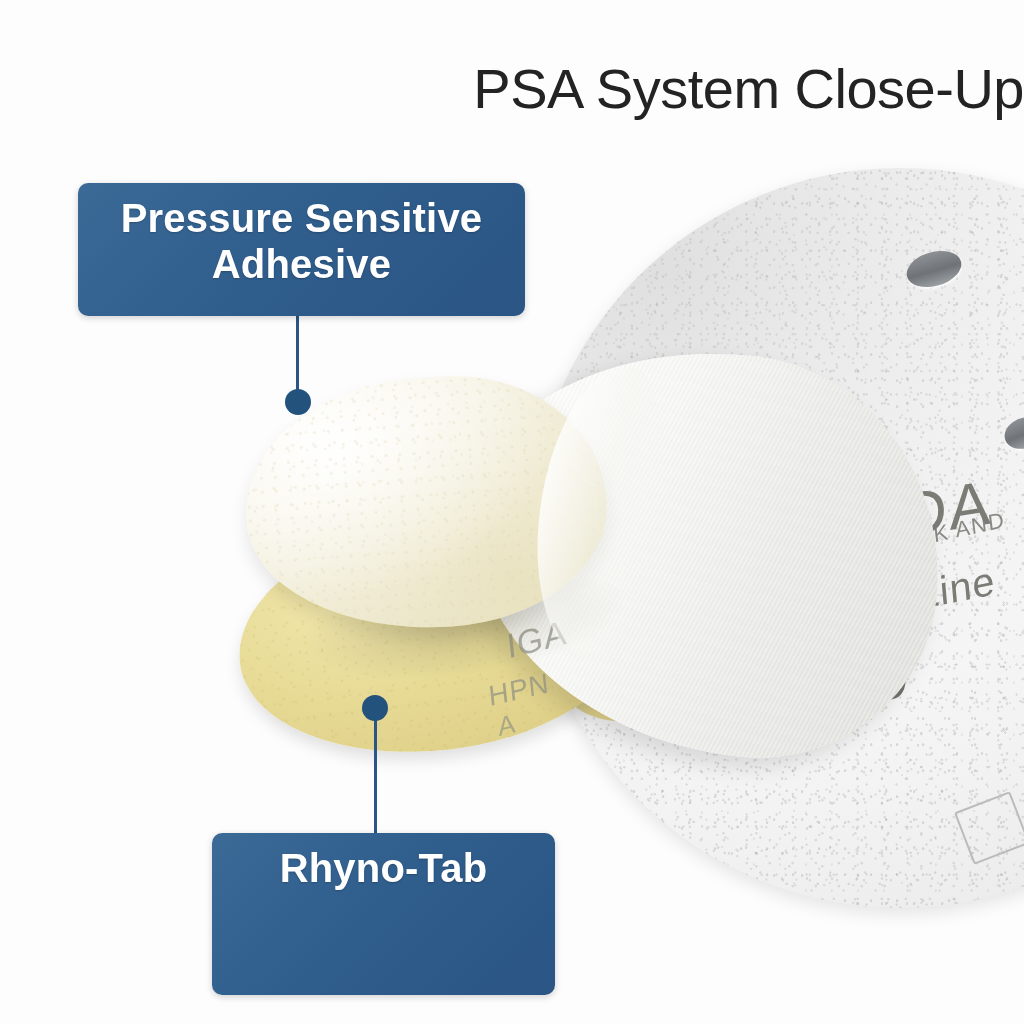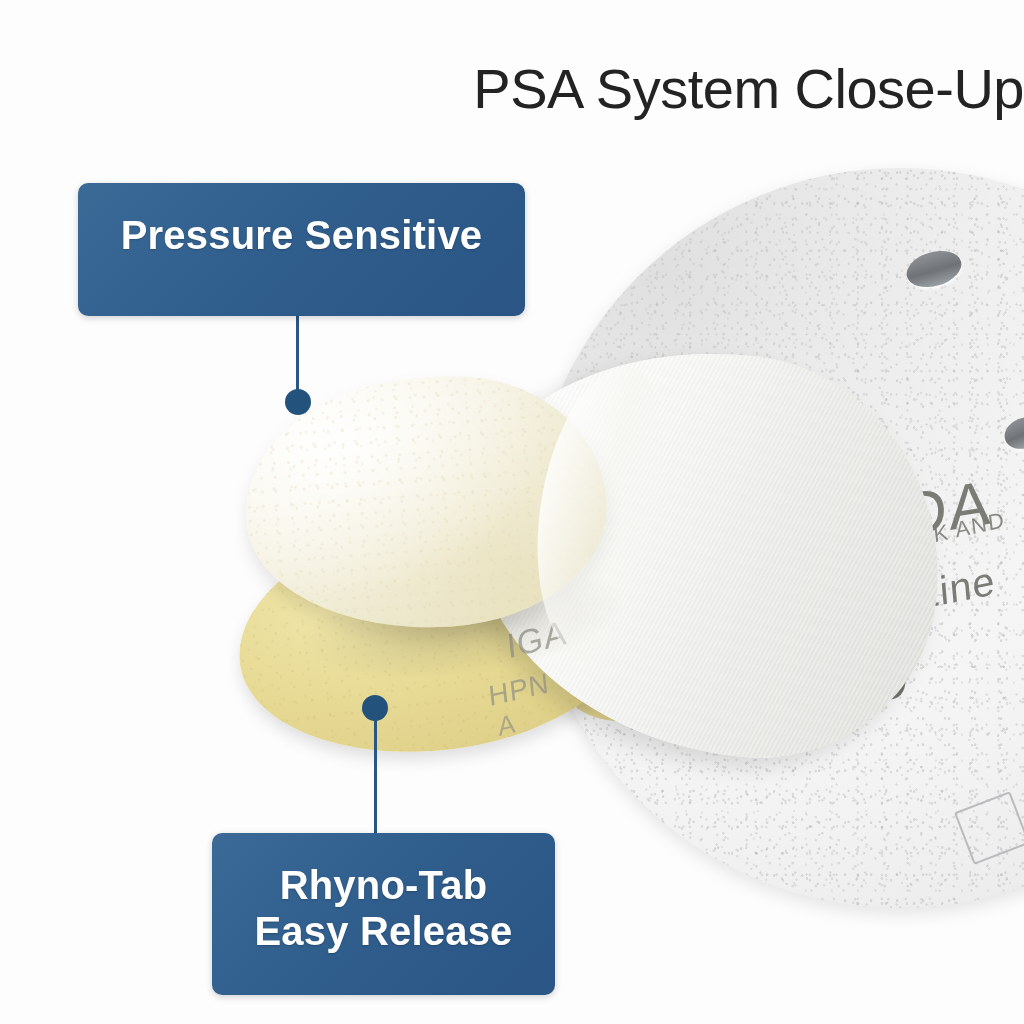--- a/index.html
+++ b/index.html
@@ -282,21 +282,21 @@
   .callout {
     position: absolute;
     box-sizing: border-box;
     background: linear-gradient(135deg, #3c6a97 0%, #2f5d8c 48%, #2a5584 100%);
     border-radius: 10px;
     color: #ffffff;
     text-align: center;
     font-weight: bold;
     font-size: 40px;
     line-height: 1.14;
-    padding: 30px 16px;
+    padding: 13px 16px;
     letter-spacing: 0.2px;
     box-shadow: 0 2px 7px rgba(0,0,0,0.18);
     text-shadow: 0 1px 2px rgba(0,0,0,0.22);
     font-family: "Liberation Sans", sans-serif;
   }
   #callout-psa {
     left: 78px;
     top: 183px;
     width: 447px;
     height: 133px;
@@ -372,22 +372,22 @@
 
     <div id="fold-edge"></div>
   </div>
 
   <div id="page-title">PSA System Close-Up</div>
 
   <div class="leader-line" id="leader-line-psa"></div>
   <div class="leader-dot" id="leader-dot-psa"></div>
   <div class="callout" id="callout-psa">
     <div>Pressure Sensitive</div>
+    <div>Adhesive</div>
   </div>
 
   <div class="leader-line" id="leader-line-tab"></div>
   <div class="leader-dot" id="leader-dot-tab"></div>
   <div class="callout" id="callout-tab">
     <div>Rhyno-Tab</div>
-    <div>Easy Release</div>
   </div>
 
 </div>
 
 </body></html>

